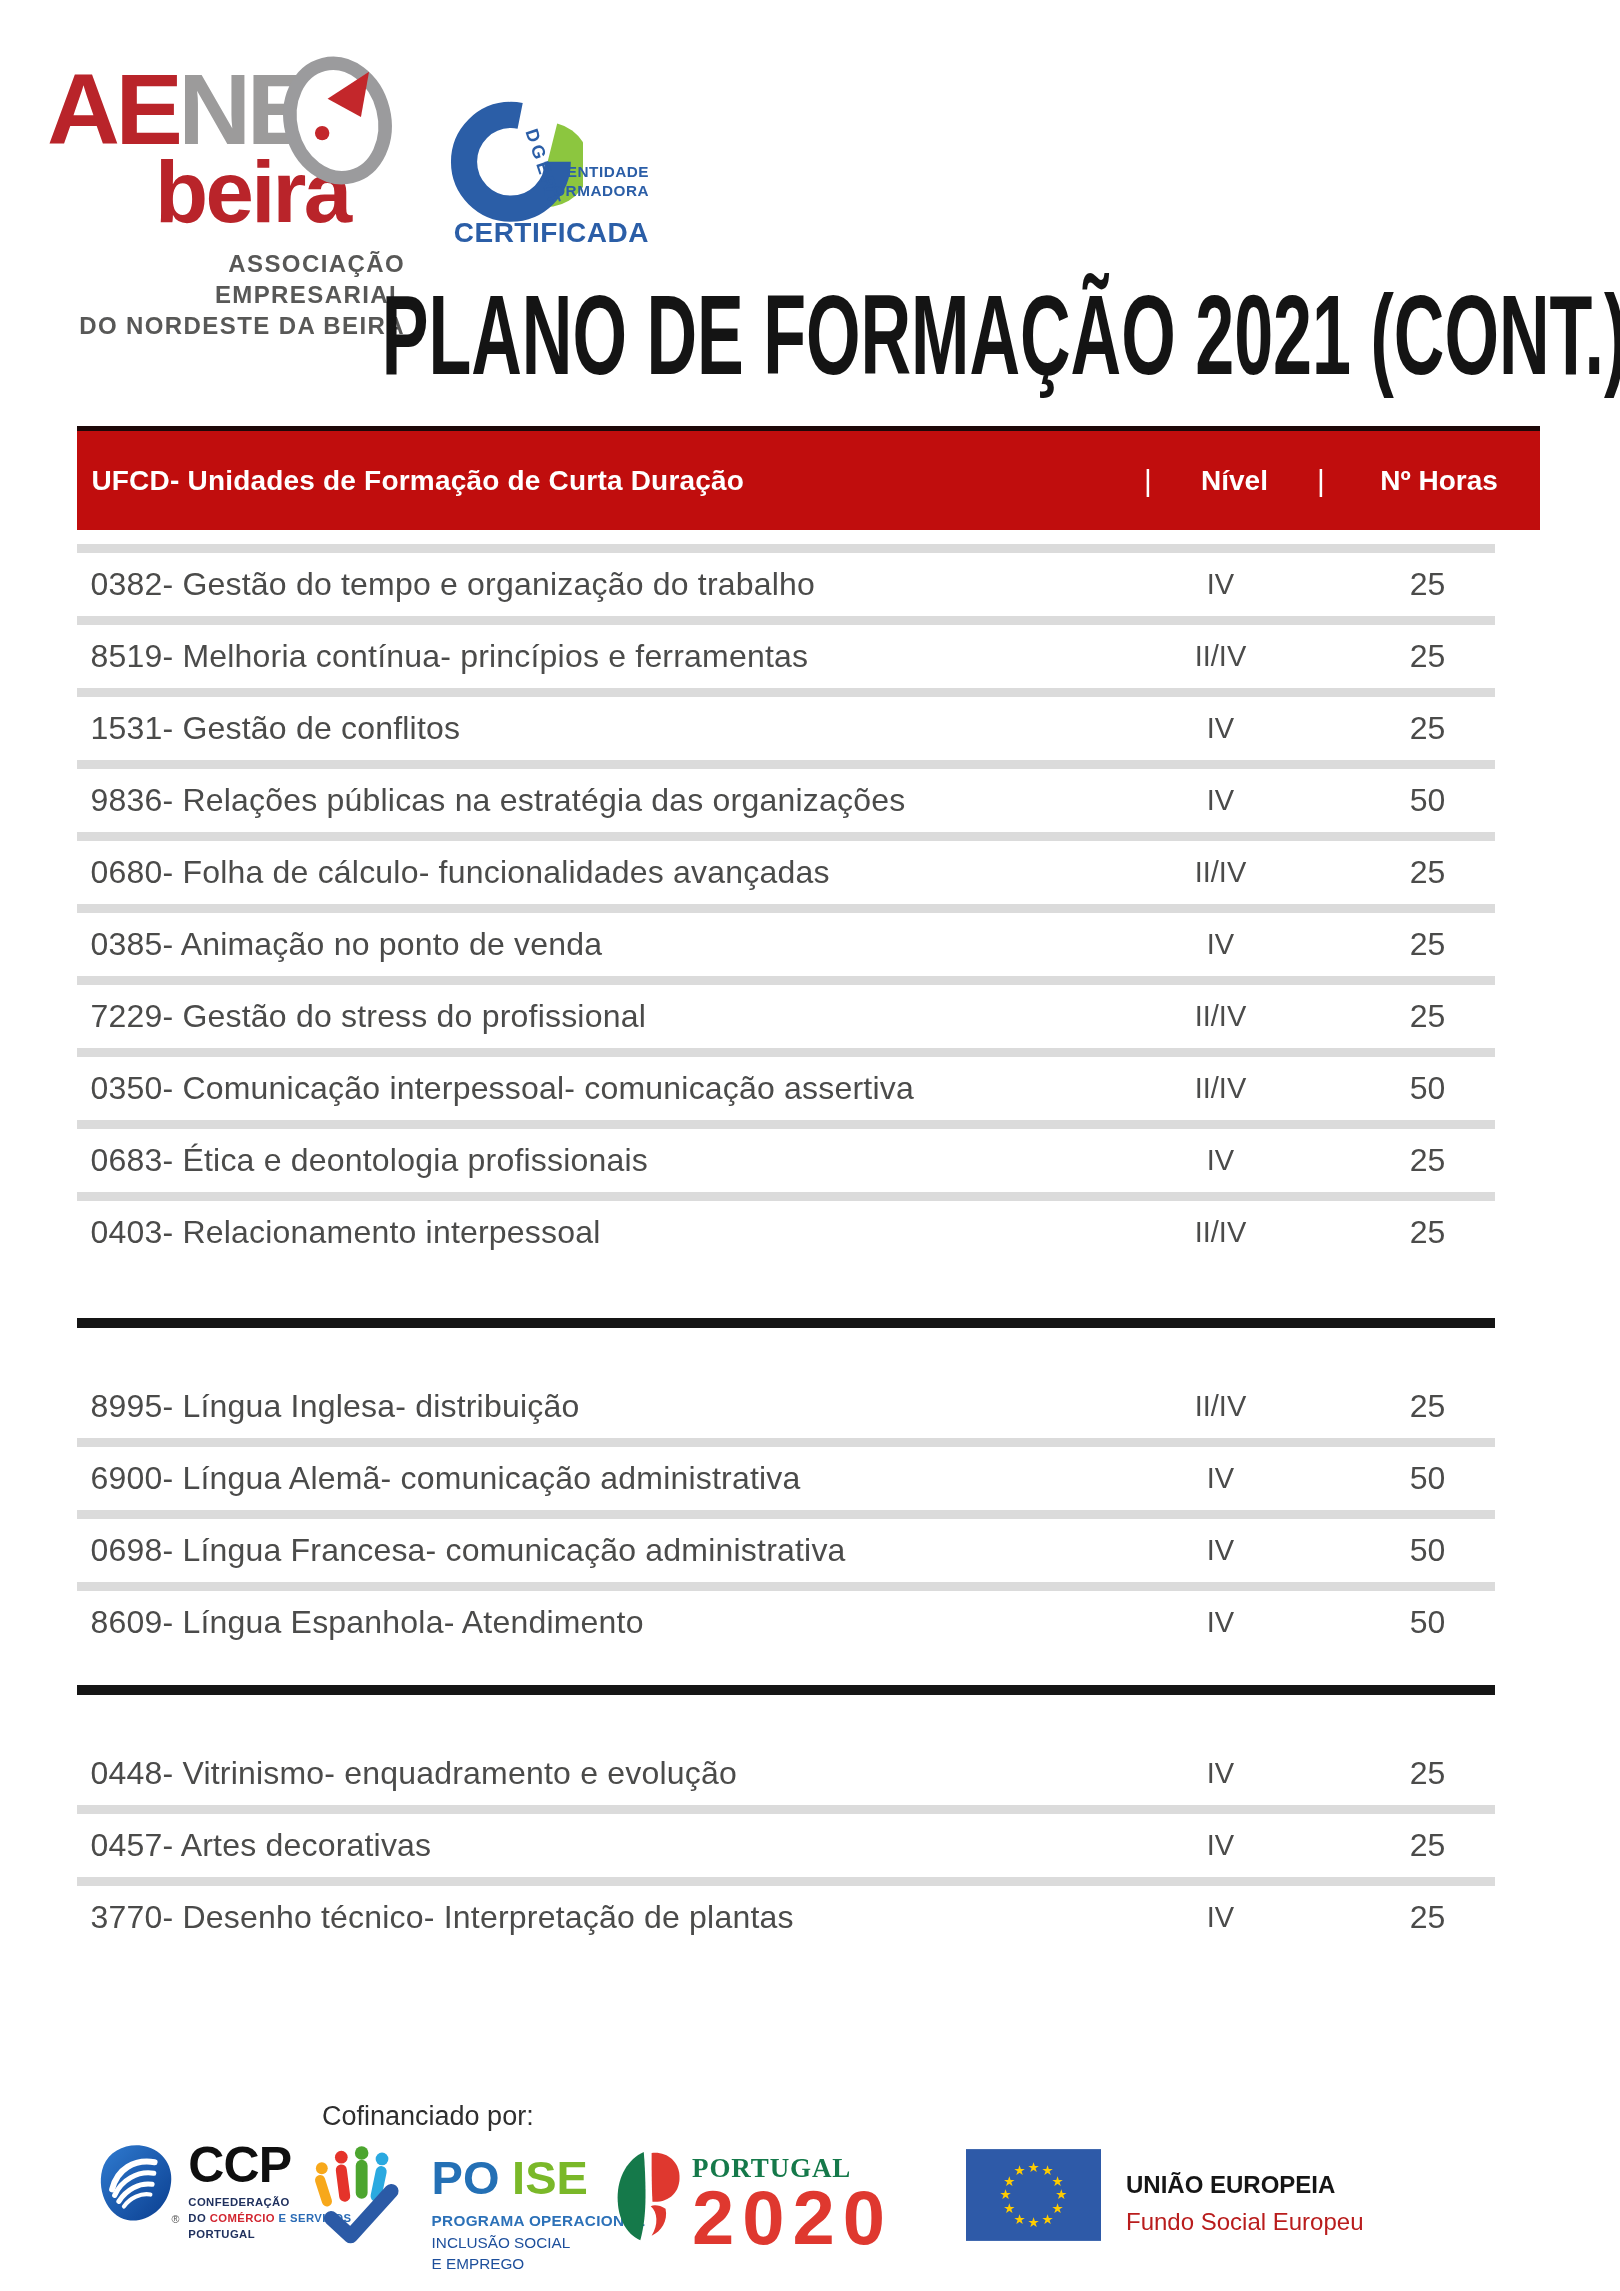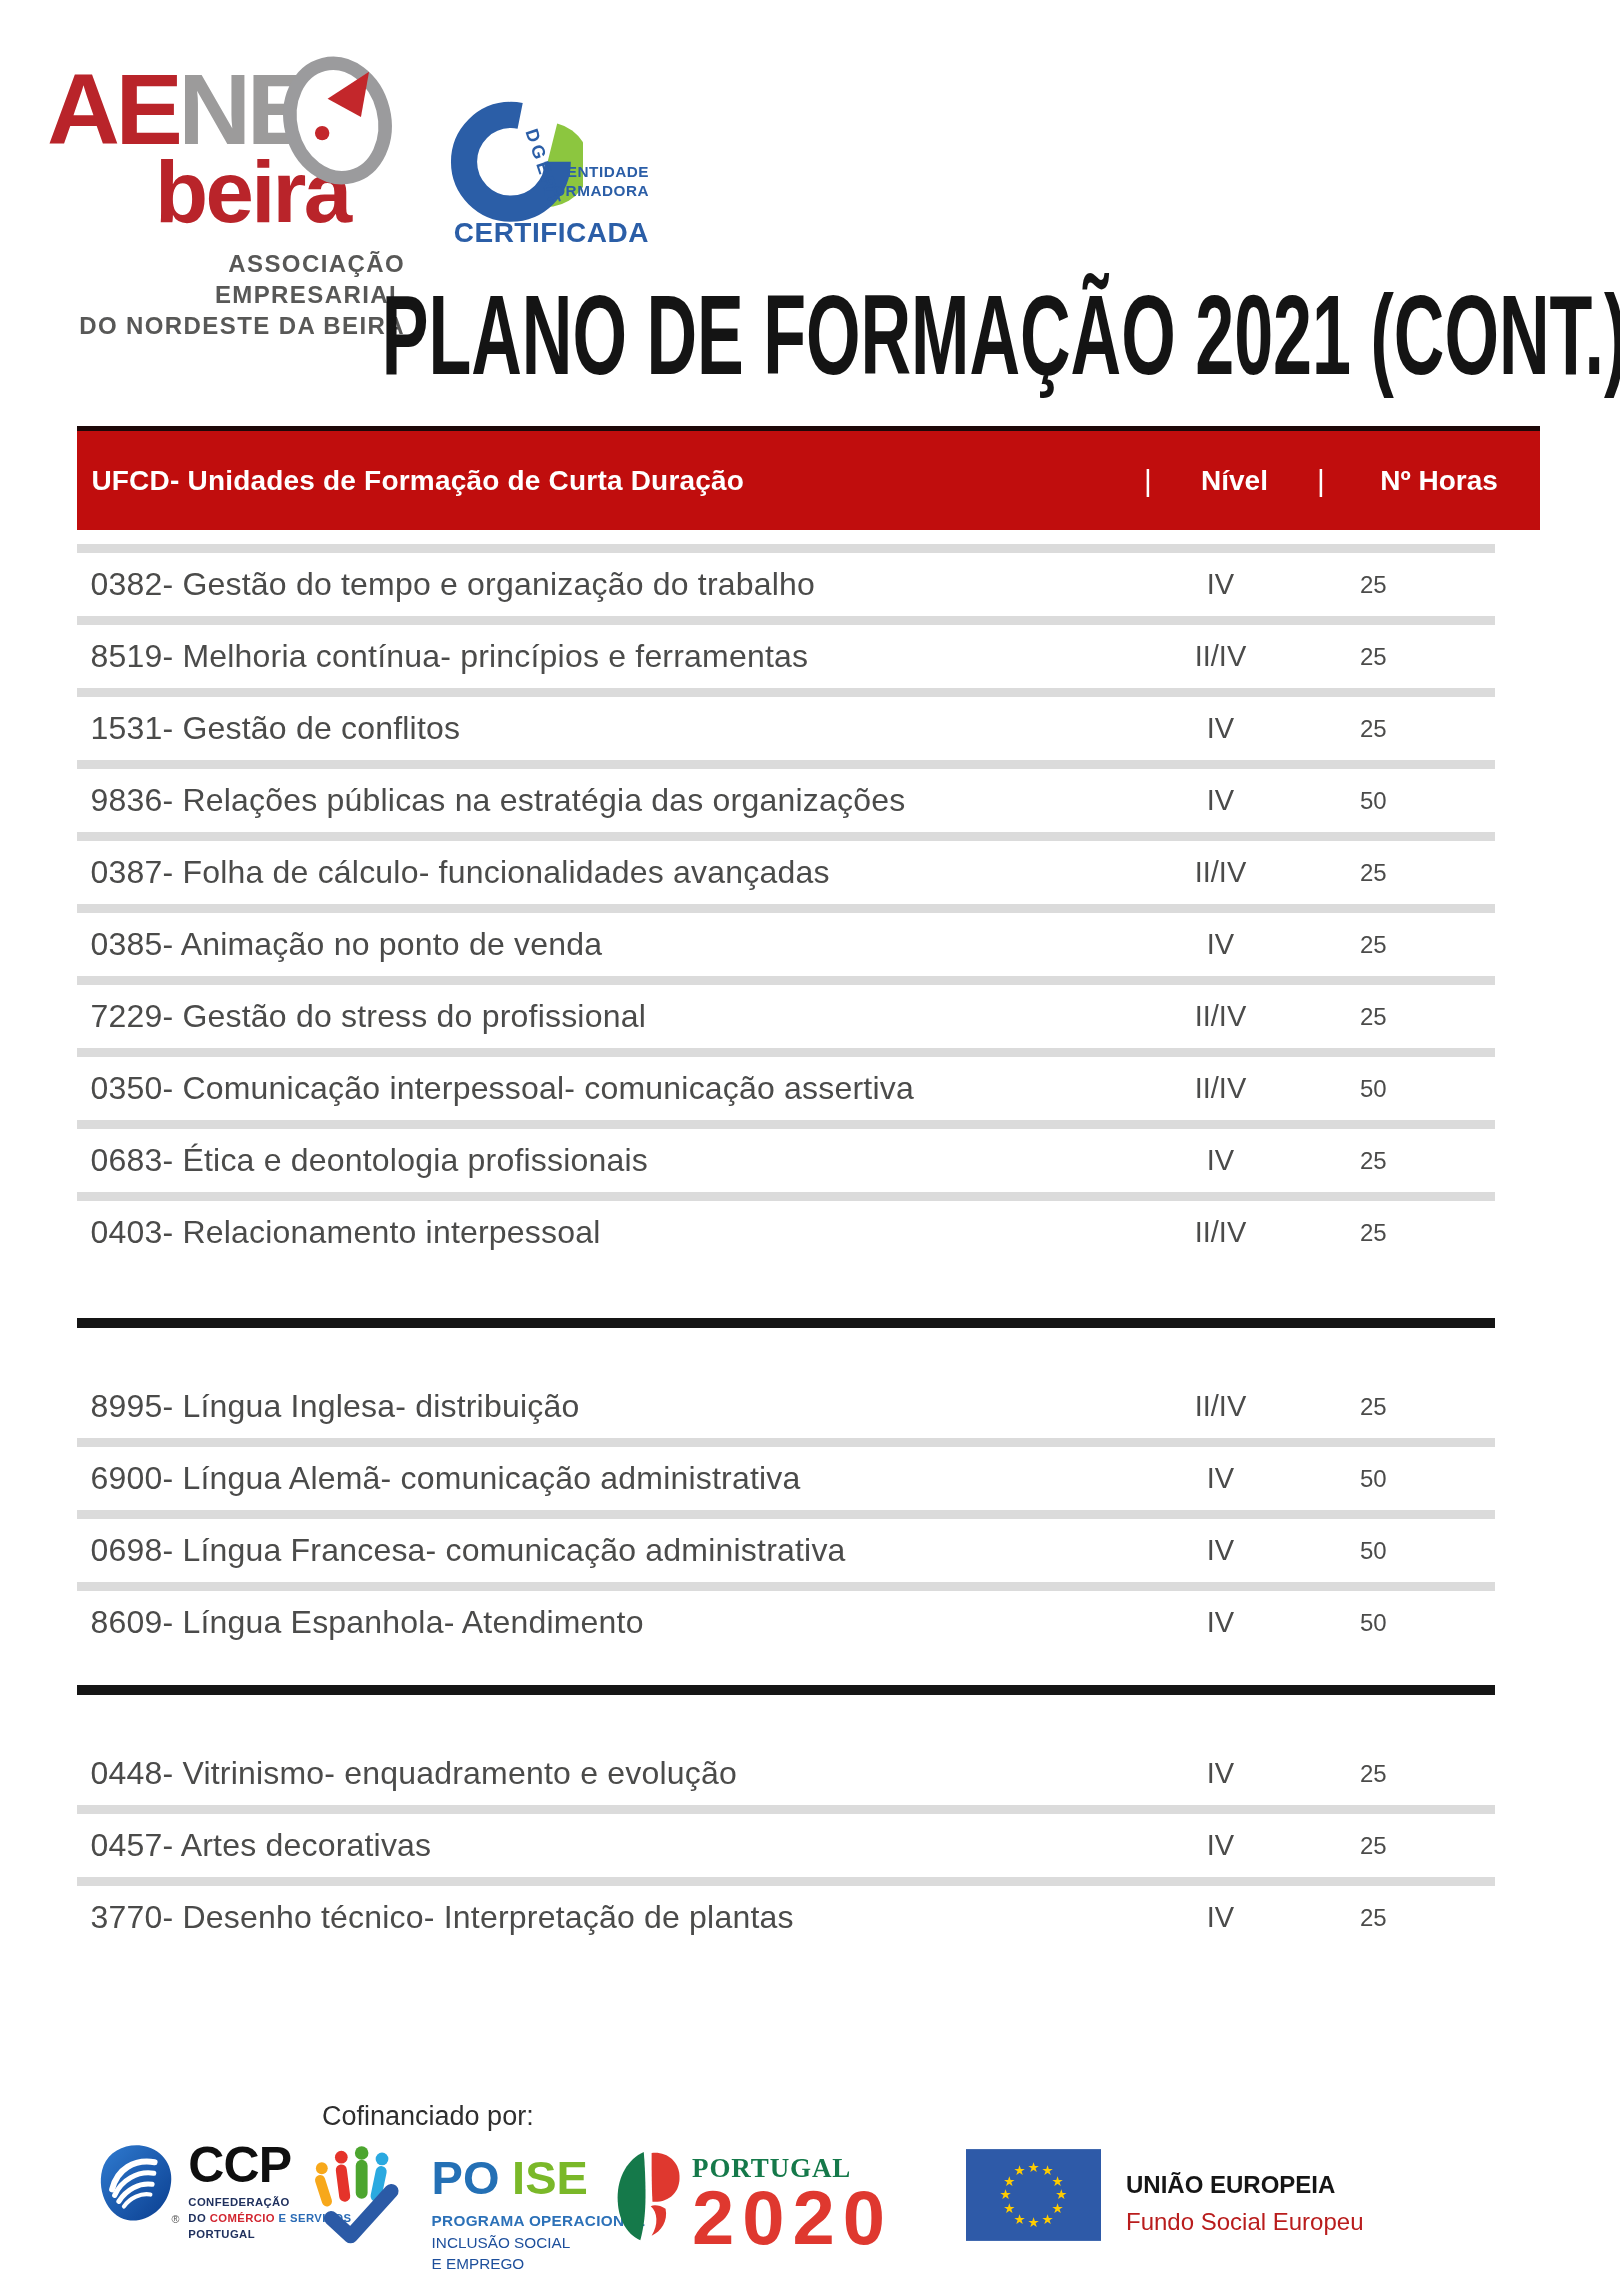--- a/index.html
+++ b/index.html
@@ -37,21 +37,21 @@
   .th-name{flex:1;padding-left:14.4px;letter-spacing:0.2px}
   .th-pipe{width:38px;text-align:center;font-weight:400;font-size:30px}
   .th-level{width:135px;text-align:center}
   .th-hours{width:198px;text-align:center}
   .tbody{width:1418px}
   .row-sep{height:9px;background:#DBDBDB}
   .row-sep.first{margin-top:14.4px}
   .trow{display:flex;align-items:center;height:63px;color:#4B4B4A}
   .cell-name{flex:1;padding-left:13.5px;font-size:32px;letter-spacing:0.2px}
   .cell-level{width:153px;text-align:center;font-size:29px}
-  .cell-hours{width:135px;margin-left:63px;font-size:24px}
+  .cell-hours{width:135px;margin-left:63px;text-align:center;font-size:32px}
   .section-divider{height:10px;background:#151515}
 
   
   .cofinanced{position:absolute;left:322px;top:2101px;font-size:27px;color:#2E2E2E}
   .ccp{position:absolute;left:90px;top:2140px;display:flex}
   .ccp-right{margin-left:7.2px}
   .ccp-name{font-size:50px;font-weight:800;color:#0F0F0F;line-height:1;letter-spacing:-0.9px}
   .ccp-small{margin-top:5.4px;font-size:11.3px;font-weight:700;letter-spacing:0.4px;line-height:1.4;color:#20315E}
   .ccp-red{color:#D22630}
   .ccp-blue{color:#2A6BB5}
@@ -144,21 +144,21 @@
           <span class="cell-hours">25</span>
         </div>
         <div class="row-sep"></div>
         <div class="trow">
           <span class="cell-name">9836- Relações públicas na estratégia das organizações</span>
           <span class="cell-level">IV</span>
           <span class="cell-hours">50</span>
         </div>
         <div class="row-sep"></div>
         <div class="trow">
-          <span class="cell-name">0387- Folha de cálculo- funcionalidades avançadas</span>
+          <span class="cell-name">0680- Folha de cálculo- funcionalidades avançadas</span>
           <span class="cell-level">II/IV</span>
           <span class="cell-hours">25</span>
         </div>
         <div class="row-sep"></div>
         <div class="trow">
           <span class="cell-name">0385- Animação no ponto de venda</span>
           <span class="cell-level">IV</span>
           <span class="cell-hours">25</span>
         </div>
         <div class="row-sep"></div>

